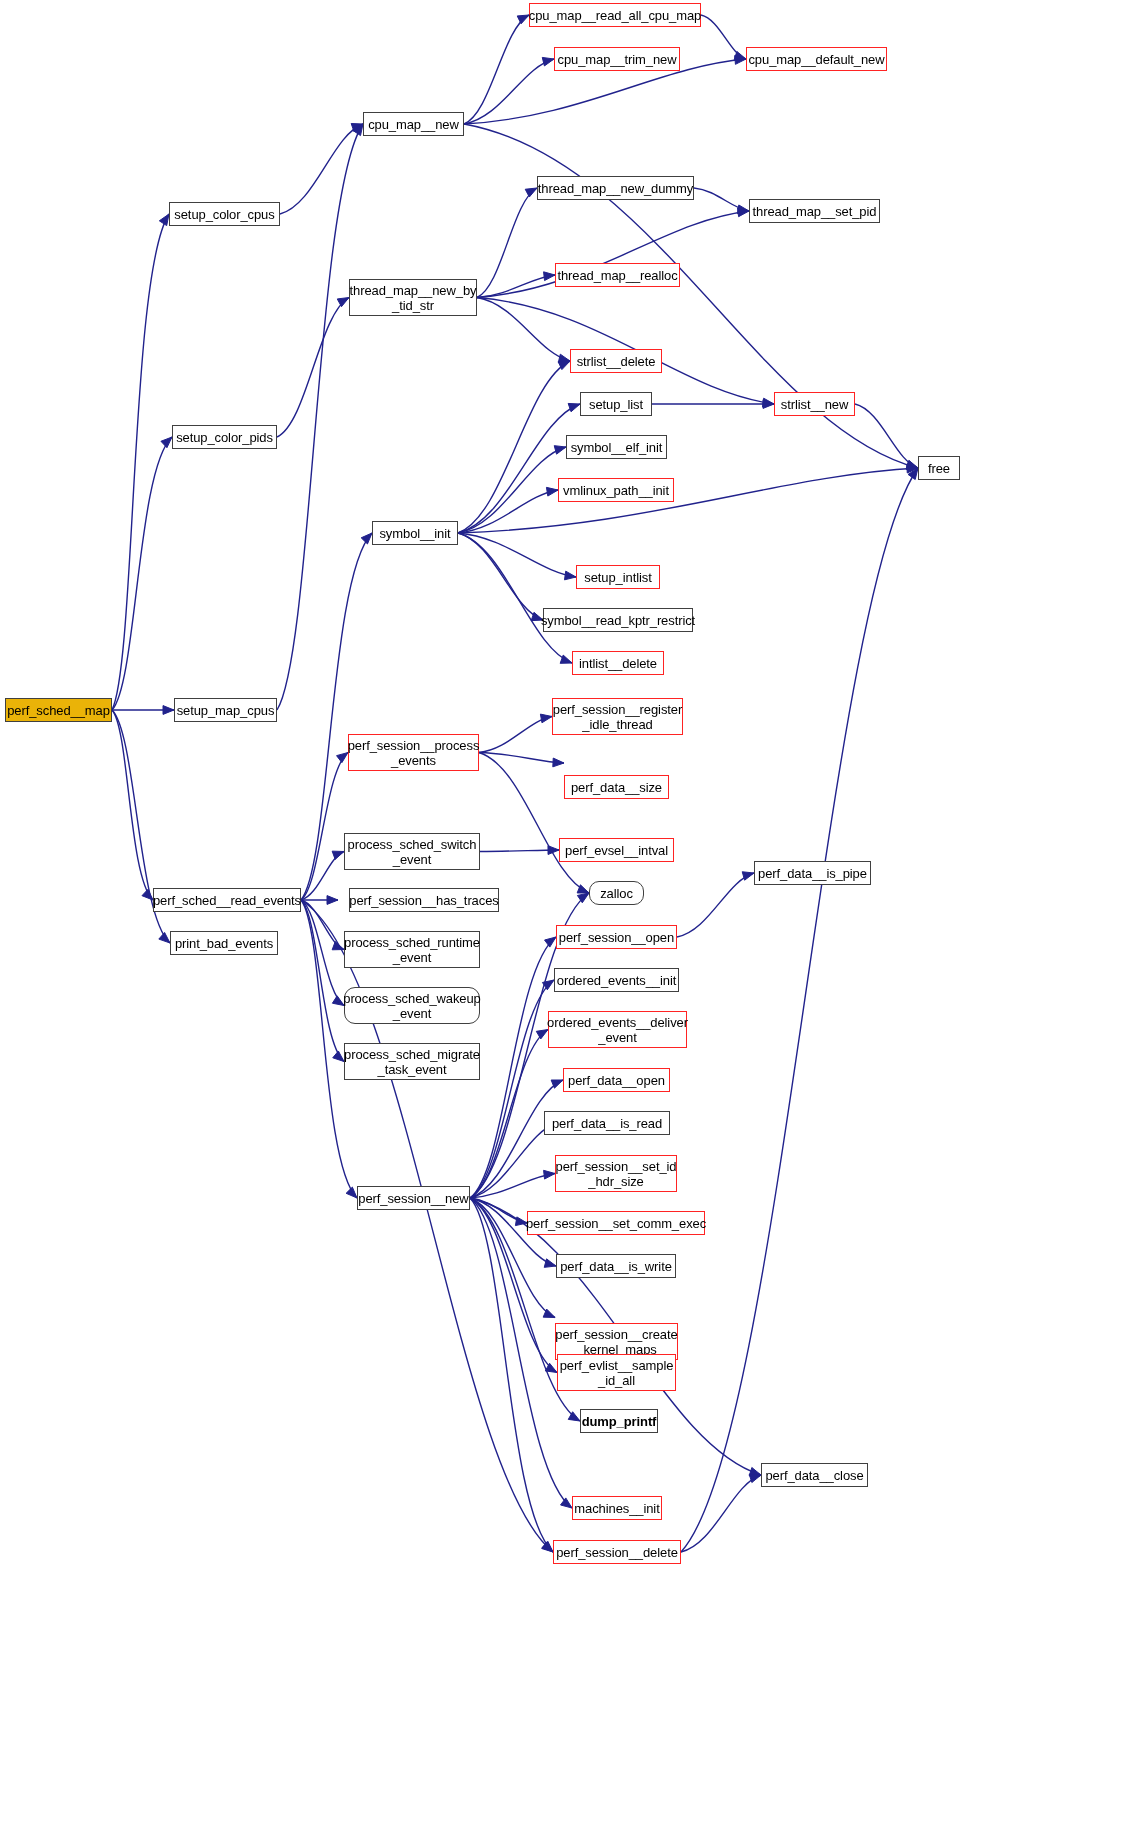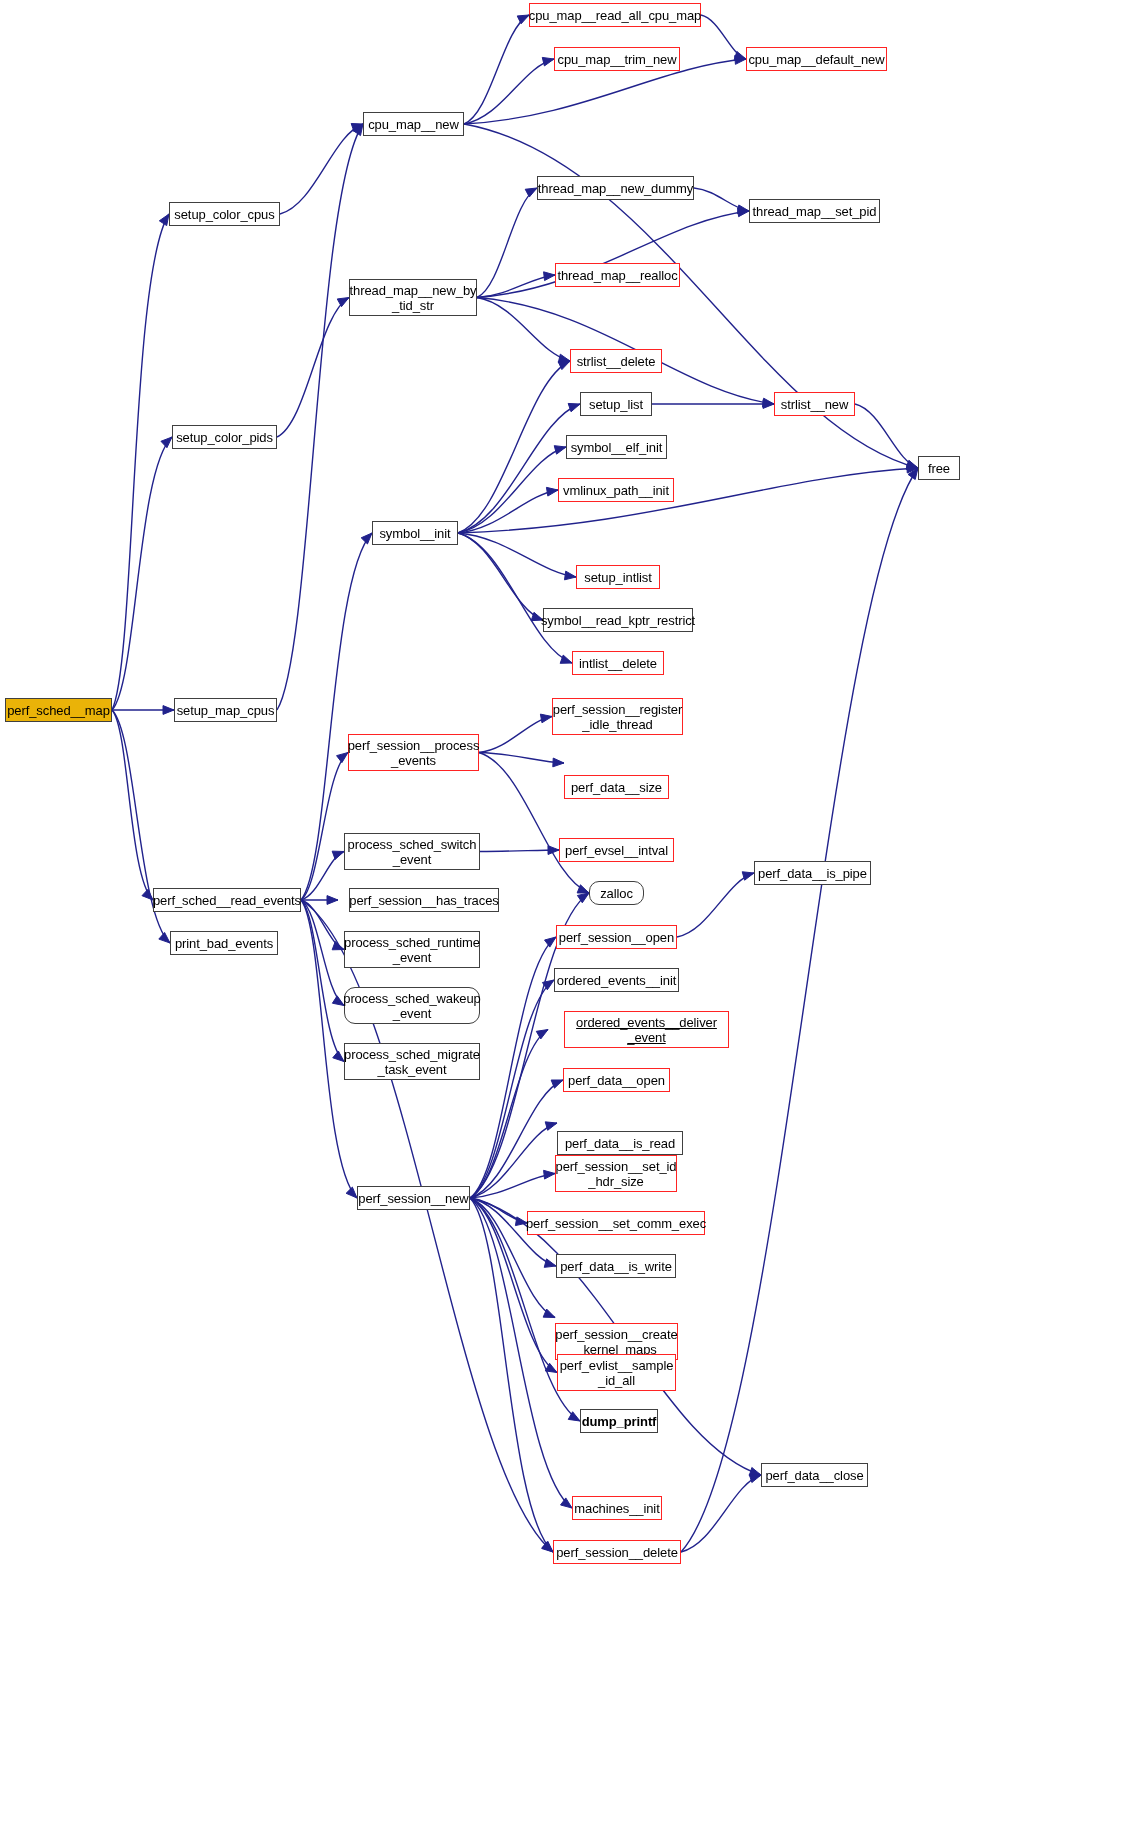--- a/index.html
+++ b/index.html
@@ -178,26 +178,26 @@
       <div class="node" style="left: 589px; top: 881px; width: 55px; height: 24px; border-radius: 10px;">zalloc</div>
       <div class="node" style="left: 153px; top: 888px; width: 148px; height: 24px;">perf_sched__read_events</div>
       <div class="node" style="left: 338px; top: 888px; width: 150px; height: 24px; margin-left: 11px;">perf_session__has_traces</div>
       <div class="node red" style="left: 556px; top: 925px; width: 121px; height: 24px;">perf_session__open</div>
       <div class="node" style="left: 170px; top: 931px; width: 108px; height: 24px;">print_bad_events</div>
       <div class="node" style="left: 344px; top: 931px; width: 136px; height: 37px;">process_sched_runtime
 _event</div>
       <div class="node" style="left: 554px; top: 968px; width: 125px; height: 24px;">ordered_events__init</div>
       <div class="node" style="left: 344px; top: 987px; width: 136px; height: 37px; border-radius: 11px;">process_sched_wakeup
 _event</div>
-      <div class="node red" style="left: 564px; top: 1011px; width: 165px; height: 37px; text-decoration: underline;">ordered_events__deliver
+      <div class="node red" style="left: 548px; top: 1011px; width: 139px; height: 37px;">ordered_events__deliver
 _event</div>
       <div class="node" style="left: 344px; top: 1043px; width: 136px; height: 37px;">process_sched_migrate
 _task_event</div>
       <div class="node red" style="left: 563px; top: 1068px; width: 107px; height: 24px;">perf_data__open</div>
-      <div class="node" style="left: 557px; top: 1111px; width: 126px; height: 24px; margin-top: 20px;">perf_data__is_read</div>
+      <div class="node" style="left: 544px; top: 1111px; width: 126px; height: 24px;">perf_data__is_read</div>
       <div class="node red" style="left: 555px; top: 1155px; width: 122px; height: 37px;">perf_session__set_id
 _hdr_size</div>
       <div class="node" style="left: 357px; top: 1186px; width: 113px; height: 24px;">perf_session__new</div>
       <div class="node red" style="left: 527px; top: 1211px; width: 178px; height: 24px;">perf_session__set_comm_exec</div>
       <div class="node" style="left: 556px; top: 1254px; width: 120px; height: 24px;">perf_data__is_write</div>
       <div class="node red" style="left: 555px; top: 1299px; width: 123px; height: 37px; margin-top: 24px;">perf_session__create
 _kernel_maps</div>
       <div class="node red" style="left: 557px; top: 1354px; width: 119px; height: 37px;">perf_evlist__sample
 _id_all</div>
       <div class="node" style="left: 580px; top: 1409px; width: 78px; height: 24px; font-weight: bold;">dump_printf</div>

